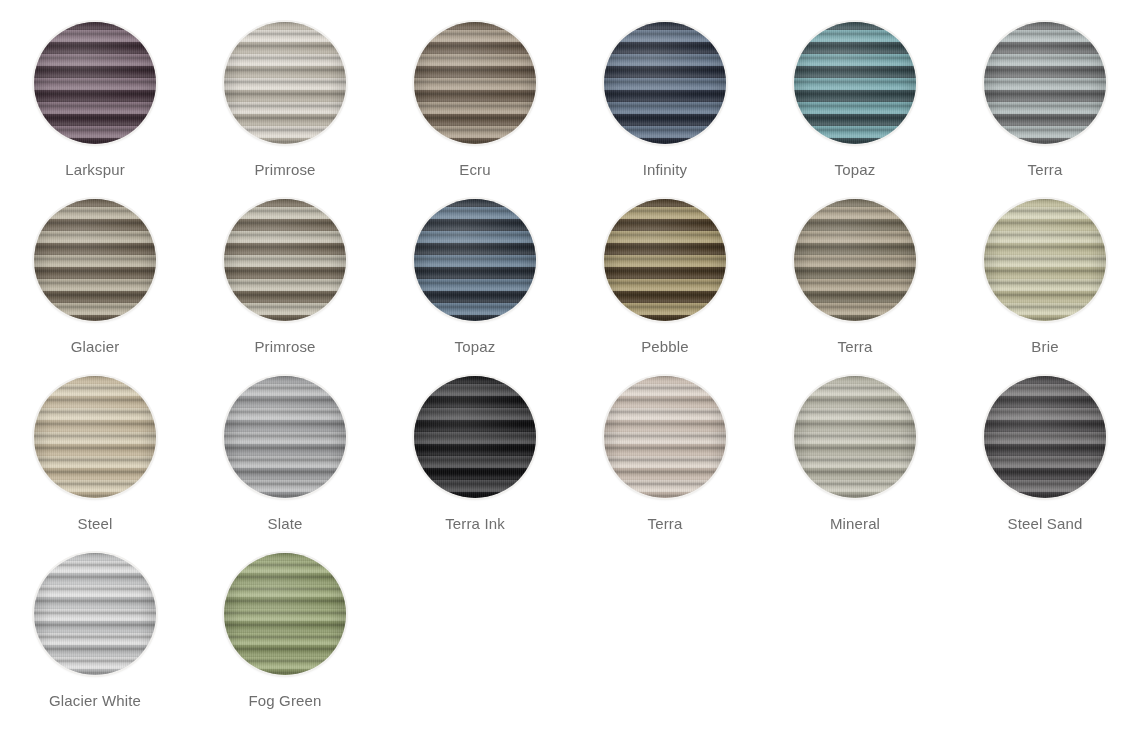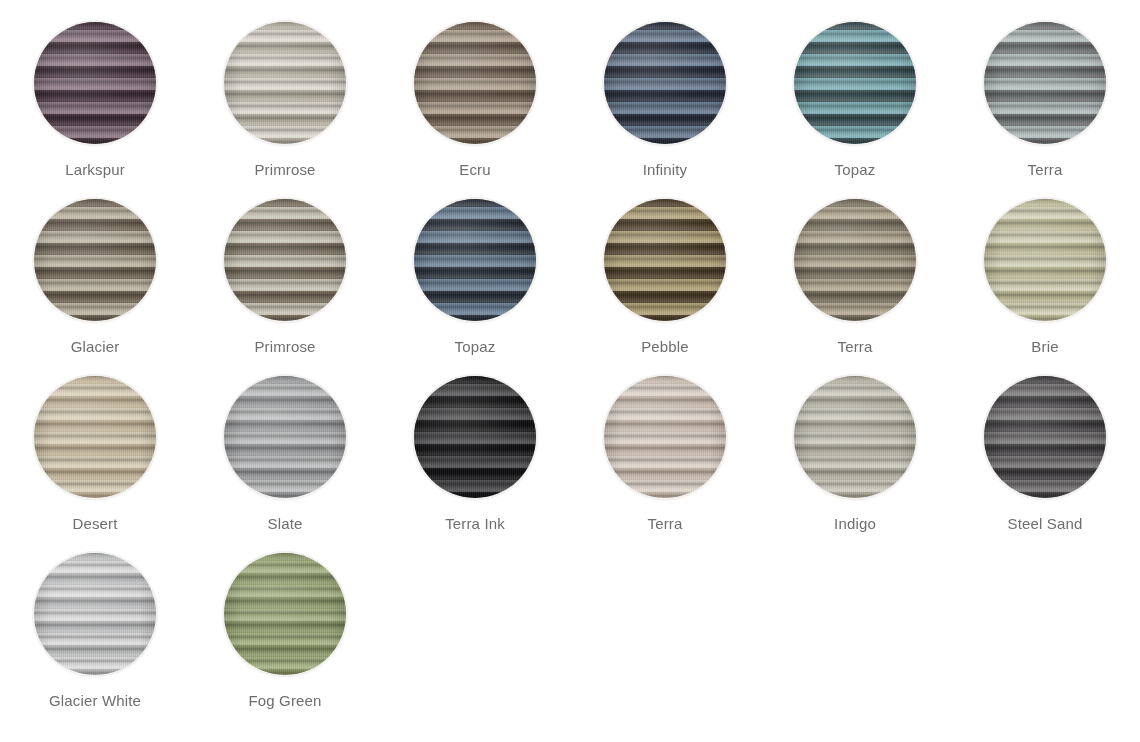--- a/index.html
+++ b/index.html
@@ -167,21 +167,21 @@
     <div class="swatch-cell">
       <div class="swatch-circle">
         <div class="pleats" style="background: repeating-linear-gradient(rgba(0, 0, 0, 0.3) 0px, rgba(0, 0, 0, 0.1) 2px, rgba(255, 255, 255, 0.12) 6px, rgba(0, 0, 0, 0.1) 10px, rgba(0, 0, 0, 0.3) 12px), linear-gradient(rgb(191, 187, 151) -4px, rgb(191, 187, 151) 8px, rgb(217, 215, 186) 8px, rgb(217, 215, 186) 20px, rgb(191, 187, 151) 20px, rgb(191, 187, 151) 32px, rgb(217, 215, 186) 32px, rgb(217, 215, 186) 44px, rgb(191, 187, 151) 44px, rgb(191, 187, 151) 56px, rgb(217, 215, 186) 56px, rgb(217, 215, 186) 68px, rgb(191, 187, 151) 68px, rgb(191, 187, 151) 80px, rgb(217, 215, 186) 80px, rgb(217, 215, 186) 92px, rgb(191, 187, 151) 92px, rgb(191, 187, 151) 104px, rgb(217, 215, 186) 104px, rgb(217, 215, 186) 116px, rgb(191, 187, 151) 116px, rgb(191, 187, 151) 128px, rgb(217, 215, 186) 128px, rgb(217, 215, 186) 140px);"></div>
       </div>
       <div class="swatch-label">Brie</div>
     </div>
     <div class="swatch-cell">
       <div class="swatch-circle">
         <div class="pleats" style="background: repeating-linear-gradient(rgba(0, 0, 0, 0.3) 0px, rgba(0, 0, 0, 0.1) 2px, rgba(255, 255, 255, 0.12) 6px, rgba(0, 0, 0, 0.1) 10px, rgba(0, 0, 0, 0.3) 12px), linear-gradient(rgb(198, 183, 154) -4px, rgb(198, 183, 154) 8px, rgb(224, 214, 189) 8px, rgb(224, 214, 189) 20px, rgb(198, 183, 154) 20px, rgb(198, 183, 154) 32px, rgb(224, 214, 189) 32px, rgb(224, 214, 189) 44px, rgb(198, 183, 154) 44px, rgb(198, 183, 154) 56px, rgb(224, 214, 189) 56px, rgb(224, 214, 189) 68px, rgb(198, 183, 154) 68px, rgb(198, 183, 154) 80px, rgb(224, 214, 189) 80px, rgb(224, 214, 189) 92px, rgb(198, 183, 154) 92px, rgb(198, 183, 154) 104px, rgb(224, 214, 189) 104px, rgb(224, 214, 189) 116px, rgb(198, 183, 154) 116px, rgb(198, 183, 154) 128px, rgb(224, 214, 189) 128px, rgb(224, 214, 189) 140px);"></div>
       </div>
-      <div class="swatch-label">Desert</div>
+      <div class="swatch-label">Steel</div>
     </div>
     <div class="swatch-cell">
       <div class="swatch-circle">
         <div class="pleats" style="background: repeating-linear-gradient(rgba(0, 0, 0, 0.3) 0px, rgba(0, 0, 0, 0.1) 2px, rgba(255, 255, 255, 0.12) 6px, rgba(0, 0, 0, 0.1) 10px, rgba(0, 0, 0, 0.3) 12px), linear-gradient(rgb(154, 155, 157) -4px, rgb(154, 155, 157) 8px, rgb(194, 195, 196) 8px, rgb(194, 195, 196) 20px, rgb(154, 155, 157) 20px, rgb(154, 155, 157) 32px, rgb(194, 195, 196) 32px, rgb(194, 195, 196) 44px, rgb(154, 155, 157) 44px, rgb(154, 155, 157) 56px, rgb(194, 195, 196) 56px, rgb(194, 195, 196) 68px, rgb(154, 155, 157) 68px, rgb(154, 155, 157) 80px, rgb(194, 195, 196) 80px, rgb(194, 195, 196) 92px, rgb(154, 155, 157) 92px, rgb(154, 155, 157) 104px, rgb(194, 195, 196) 104px, rgb(194, 195, 196) 116px, rgb(154, 155, 157) 116px, rgb(154, 155, 157) 128px, rgb(194, 195, 196) 128px, rgb(194, 195, 196) 140px);"></div>
       </div>
       <div class="swatch-label">Slate</div>
     </div>
     <div class="swatch-cell">
       <div class="swatch-circle">
         <div class="pleats" style="background: repeating-linear-gradient(rgba(0, 0, 0, 0.3) 0px, rgba(0, 0, 0, 0.1) 2px, rgba(255, 255, 255, 0.12) 6px, rgba(0, 0, 0, 0.1) 10px, rgba(0, 0, 0, 0.3) 12px), linear-gradient(rgb(17, 17, 19) -4px, rgb(17, 17, 19) 8px, rgb(74, 74, 76) 8px, rgb(74, 74, 76) 20px, rgb(17, 17, 19) 20px, rgb(17, 17, 19) 32px, rgb(74, 74, 76) 32px, rgb(74, 74, 76) 44px, rgb(17, 17, 19) 44px, rgb(17, 17, 19) 56px, rgb(74, 74, 76) 56px, rgb(74, 74, 76) 68px, rgb(17, 17, 19) 68px, rgb(17, 17, 19) 80px, rgb(74, 74, 76) 80px, rgb(74, 74, 76) 92px, rgb(17, 17, 19) 92px, rgb(17, 17, 19) 104px, rgb(74, 74, 76) 104px, rgb(74, 74, 76) 116px, rgb(17, 17, 19) 116px, rgb(17, 17, 19) 128px, rgb(74, 74, 76) 128px, rgb(74, 74, 76) 140px);"></div>
@@ -191,21 +191,21 @@
     <div class="swatch-cell">
       <div class="swatch-circle">
         <div class="pleats" style="background: repeating-linear-gradient(rgba(0, 0, 0, 0.3) 0px, rgba(0, 0, 0, 0.1) 2px, rgba(255, 255, 255, 0.12) 6px, rgba(0, 0, 0, 0.1) 10px, rgba(0, 0, 0, 0.3) 12px), linear-gradient(rgb(203, 188, 175) -4px, rgb(203, 188, 175) 8px, rgb(228, 218, 208) 8px, rgb(228, 218, 208) 20px, rgb(203, 188, 175) 20px, rgb(203, 188, 175) 32px, rgb(228, 218, 208) 32px, rgb(228, 218, 208) 44px, rgb(203, 188, 175) 44px, rgb(203, 188, 175) 56px, rgb(228, 218, 208) 56px, rgb(228, 218, 208) 68px, rgb(203, 188, 175) 68px, rgb(203, 188, 175) 80px, rgb(228, 218, 208) 80px, rgb(228, 218, 208) 92px, rgb(203, 188, 175) 92px, rgb(203, 188, 175) 104px, rgb(228, 218, 208) 104px, rgb(228, 218, 208) 116px, rgb(203, 188, 175) 116px, rgb(203, 188, 175) 128px, rgb(228, 218, 208) 128px, rgb(228, 218, 208) 140px);"></div>
       </div>
       <div class="swatch-label">Terra</div>
     </div>
     <div class="swatch-cell">
       <div class="swatch-circle">
         <div class="pleats" style="background: repeating-linear-gradient(rgba(0, 0, 0, 0.3) 0px, rgba(0, 0, 0, 0.1) 2px, rgba(255, 255, 255, 0.12) 6px, rgba(0, 0, 0, 0.1) 10px, rgba(0, 0, 0, 0.3) 12px), linear-gradient(rgb(180, 178, 162) -4px, rgb(180, 178, 162) 8px, rgb(210, 208, 194) 8px, rgb(210, 208, 194) 20px, rgb(180, 178, 162) 20px, rgb(180, 178, 162) 32px, rgb(210, 208, 194) 32px, rgb(210, 208, 194) 44px, rgb(180, 178, 162) 44px, rgb(180, 178, 162) 56px, rgb(210, 208, 194) 56px, rgb(210, 208, 194) 68px, rgb(180, 178, 162) 68px, rgb(180, 178, 162) 80px, rgb(210, 208, 194) 80px, rgb(210, 208, 194) 92px, rgb(180, 178, 162) 92px, rgb(180, 178, 162) 104px, rgb(210, 208, 194) 104px, rgb(210, 208, 194) 116px, rgb(180, 178, 162) 116px, rgb(180, 178, 162) 128px, rgb(210, 208, 194) 128px, rgb(210, 208, 194) 140px);"></div>
       </div>
-      <div class="swatch-label">Indigo</div>
+      <div class="swatch-label">Mineral</div>
     </div>
     <div class="swatch-cell">
       <div class="swatch-circle">
         <div class="pleats" style="background: repeating-linear-gradient(rgba(0, 0, 0, 0.3) 0px, rgba(0, 0, 0, 0.1) 2px, rgba(255, 255, 255, 0.12) 6px, rgba(0, 0, 0, 0.1) 10px, rgba(0, 0, 0, 0.3) 12px), linear-gradient(rgb(64, 62, 64) -4px, rgb(64, 62, 64) 8px, rgb(120, 118, 119) 8px, rgb(120, 118, 119) 20px, rgb(64, 62, 64) 20px, rgb(64, 62, 64) 32px, rgb(120, 118, 119) 32px, rgb(120, 118, 119) 44px, rgb(64, 62, 64) 44px, rgb(64, 62, 64) 56px, rgb(120, 118, 119) 56px, rgb(120, 118, 119) 68px, rgb(64, 62, 64) 68px, rgb(64, 62, 64) 80px, rgb(120, 118, 119) 80px, rgb(120, 118, 119) 92px, rgb(64, 62, 64) 92px, rgb(64, 62, 64) 104px, rgb(120, 118, 119) 104px, rgb(120, 118, 119) 116px, rgb(64, 62, 64) 116px, rgb(64, 62, 64) 128px, rgb(120, 118, 119) 128px, rgb(120, 118, 119) 140px);"></div>
       </div>
       <div class="swatch-label">Steel Sand</div>
     </div>
     <div class="swatch-cell">
       <div class="swatch-circle">
         <div class="pleats" style="background: repeating-linear-gradient(rgba(0, 0, 0, 0.3) 0px, rgba(0, 0, 0, 0.1) 2px, rgba(255, 255, 255, 0.12) 6px, rgba(0, 0, 0, 0.1) 10px, rgba(0, 0, 0, 0.3) 12px), linear-gradient(rgb(192, 193, 194) -4px, rgb(192, 193, 194) 8px, rgb(228, 228, 228) 8px, rgb(228, 228, 228) 20px, rgb(192, 193, 194) 20px, rgb(192, 193, 194) 32px, rgb(228, 228, 228) 32px, rgb(228, 228, 228) 44px, rgb(192, 193, 194) 44px, rgb(192, 193, 194) 56px, rgb(228, 228, 228) 56px, rgb(228, 228, 228) 68px, rgb(192, 193, 194) 68px, rgb(192, 193, 194) 80px, rgb(228, 228, 228) 80px, rgb(228, 228, 228) 92px, rgb(192, 193, 194) 92px, rgb(192, 193, 194) 104px, rgb(228, 228, 228) 104px, rgb(228, 228, 228) 116px, rgb(192, 193, 194) 116px, rgb(192, 193, 194) 128px, rgb(228, 228, 228) 128px, rgb(228, 228, 228) 140px);"></div>

